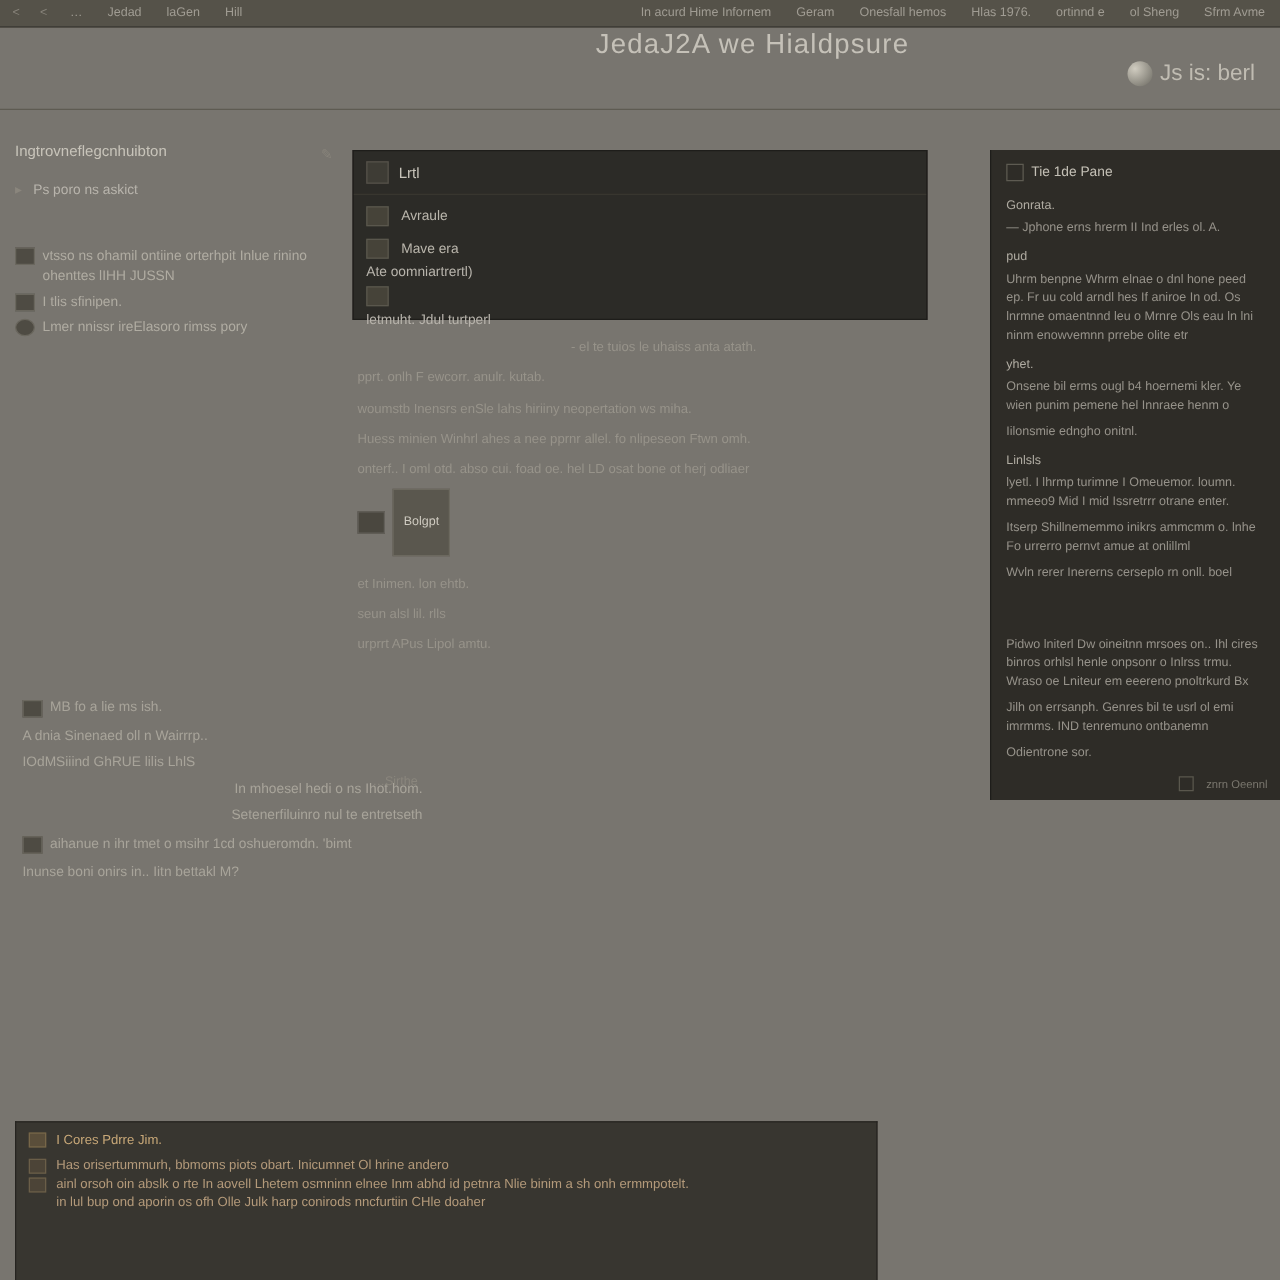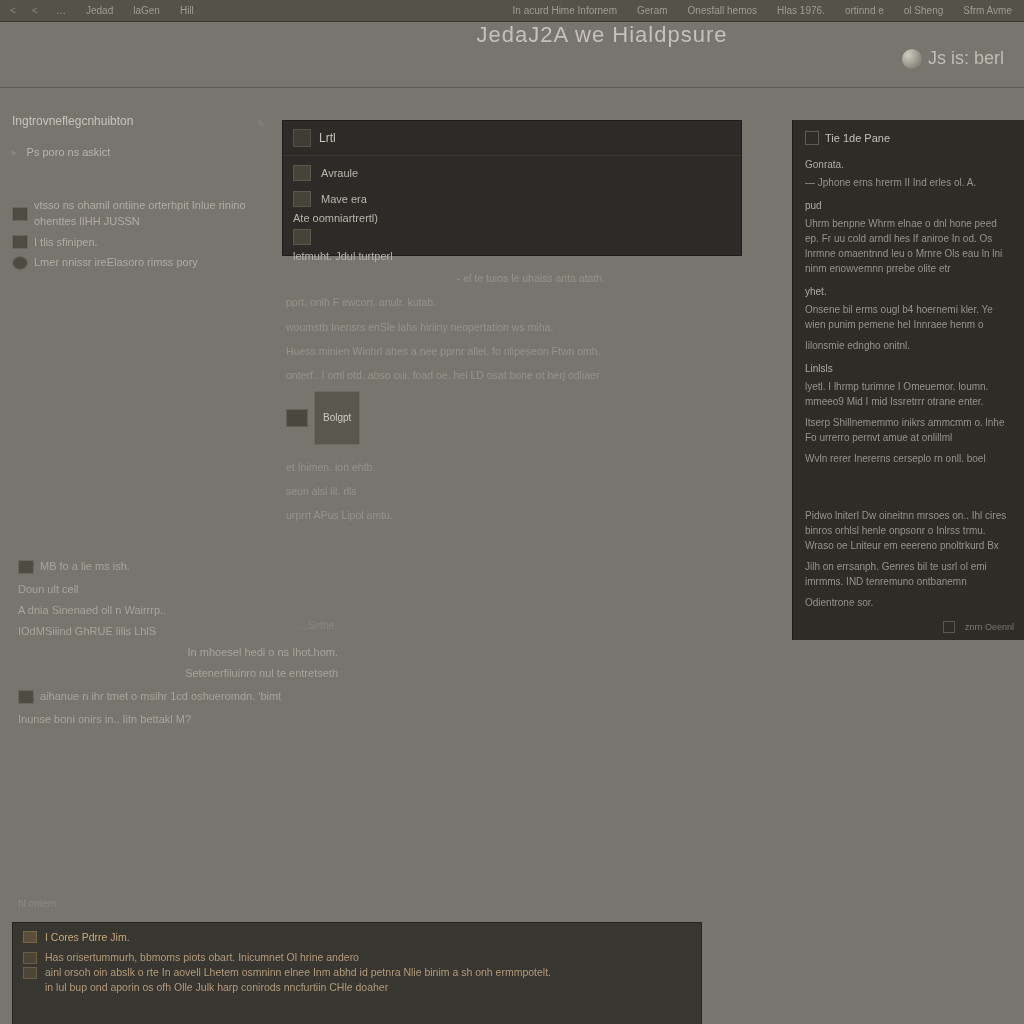--- a/index.html
+++ b/index.html
@@ -15,21 +15,21 @@
 .titlebar { height:66px; display:flex; align-items:center; padding:0 20px 0 200px; border-bottom:1px solid #5e5b52;flex-direction:column; }
 .titlebar .title { font-size:22px; font-weight:300; letter-spacing:1px; color:#c5c1b8; }
 .titlebar .right { margin-left:auto; display:flex; align-items:center; gap:6px; font-size:18px; color:#c0bcb2; }
 .titlebar .logo { width:20px; height:20px; border-radius:50%; background:radial-gradient(circle at 30% 30%, #d0ccc0, #6a6860); display:inline-block; }
 
 
 .leftcol { position:absolute; left:12px; top:112px; width:258px; font-size:11px; line-height:1.5; }
 .leftcol .block { margin-bottom:14px; }
 .leftcol .hdr { color:#c8c4ba; font-size:12px; margin-bottom:2px; }
 .leftcol .sub { color:#9b978e; font-size:11px; }
-.leftcol .row { display:flex; align-items:center; gap:6px; margin-bottom:4px; }
+.leftcol .row { display:flex; align-items:flex-start; gap:6px; margin-bottom:4px; }
 .leftcol .ico { width:16px; height:14px; background:#4e4b43; border:1px solid #6a675e; flex-shrink:0; margin-top:1px; }
 .leftcol .txt { flex:1; color:#b0aca2; }
 .leftcol .arrow-row::before { content:"▸"; margin-right:6px; color:#8a867d; }
 .leftcol .edit-pencil { position:absolute; right:4px; top:4px; color:#88847b; }
 
 
 .darkpanel { position:absolute; left:282px; top:120px; width:460px; height:136px; background:#2c2b27; border:1px solid #1e1d1a; }
 .darkpanel .dp-header { display:flex; align-items:center; gap:8px; padding:8px 10px; border-bottom:1px solid #38362f; }
 .darkpanel .dp-tab { width:18px; height:18px; background:#3e3c35; border:1px solid #55524a; }
 .darkpanel .dp-title { color:#c8c4ba; font-size:12px; }
@@ -56,21 +56,21 @@
 
 
 .leftlower { position:absolute; left:18px; top:558px; width:320px; font-size:11px; line-height:1.55; color:#a8a49a; }
 .leftlower .hdr { display:flex; gap:6px; align-items:center; margin-bottom:6px;}
 .leftlower .hdr .ico { width:16px; height:14px; background:#4e4b43; border:1px solid #6a675e; }
 .leftlower p { margin-bottom:4px; }
 .leftlower .indent { margin-left:22px;text-align:right; }
 .leftlower .bottag { position:absolute; left:280px; top:60px; font-size:10px; color:#8a867d; }
 
 
-.bottompanel { position:absolute; left:12px; bottom:0; width:690px; height:102px; background:#383630; border:1px solid #262420; border-bottom:none; padding:8px 10px; font-size:10.5px; color:#b49a7a;text-align:right; }
+.bottompanel { position:absolute; left:12px; bottom:0; width:690px; height:127px; background:#383630; border:1px solid #262420; border-bottom:none; padding:8px 10px; font-size:10.5px; color:#b49a7a;text-align:right; }
 .bottompanel .bp-title { display:flex; gap:8px; align-items:center; margin-bottom:8px; color:#c8a878; }
 .bottompanel .bp-title .bpico { width:14px; height:12px; background:#5a4e3a; border:1px solid #766648; }
 .bottompanel .bp-line { display:flex; gap:8px; align-items:flex-start; margin-bottom:2px; }
 .bottompanel .bp-line .bpico2 { width:14px; height:12px; background:#4c4437; border:1px solid #6a5e48; flex-shrink:0; margin-top:1px;}
 
 .footnote { position:absolute; left:18px; top:898px; font-size:10px; color:#8c887f; }
 </style>
 </head>
 <body>
 
@@ -184,21 +184,20 @@
     <div class="rpbtn"></div>
     <span>znrn Oeennl</span>
   </div>
 </div>
 
 <div class="leftlower">
   <div class="hdr">
     <div class="ico"></div>
     <span>MB fo a lie  ms ish.</span>
   </div>
-  <p>Doun ult cell</p>
   <p>A dnia Sinenaed oll n Wairrrp..</p>
   <p>IOdMSiiind GhRUE lilis LhlS</p>
   <p class="indent">In mhoesel hedi o ns Ihot.hom.</p>
   <p class="indent">Setenerfiluinro nul te entretseth</p>
   <div class="hdr" style="margin-top:6px">
     <div class="ico"></div>
     <span>aihanue n ihr tmet o msihr 1cd oshueromdn. 'bimt</span>
   </div>
   <p>Inunse boni onirs in.. Iitn bettakl M?</p>
   <span class="bottag">…Sirthe</span>

